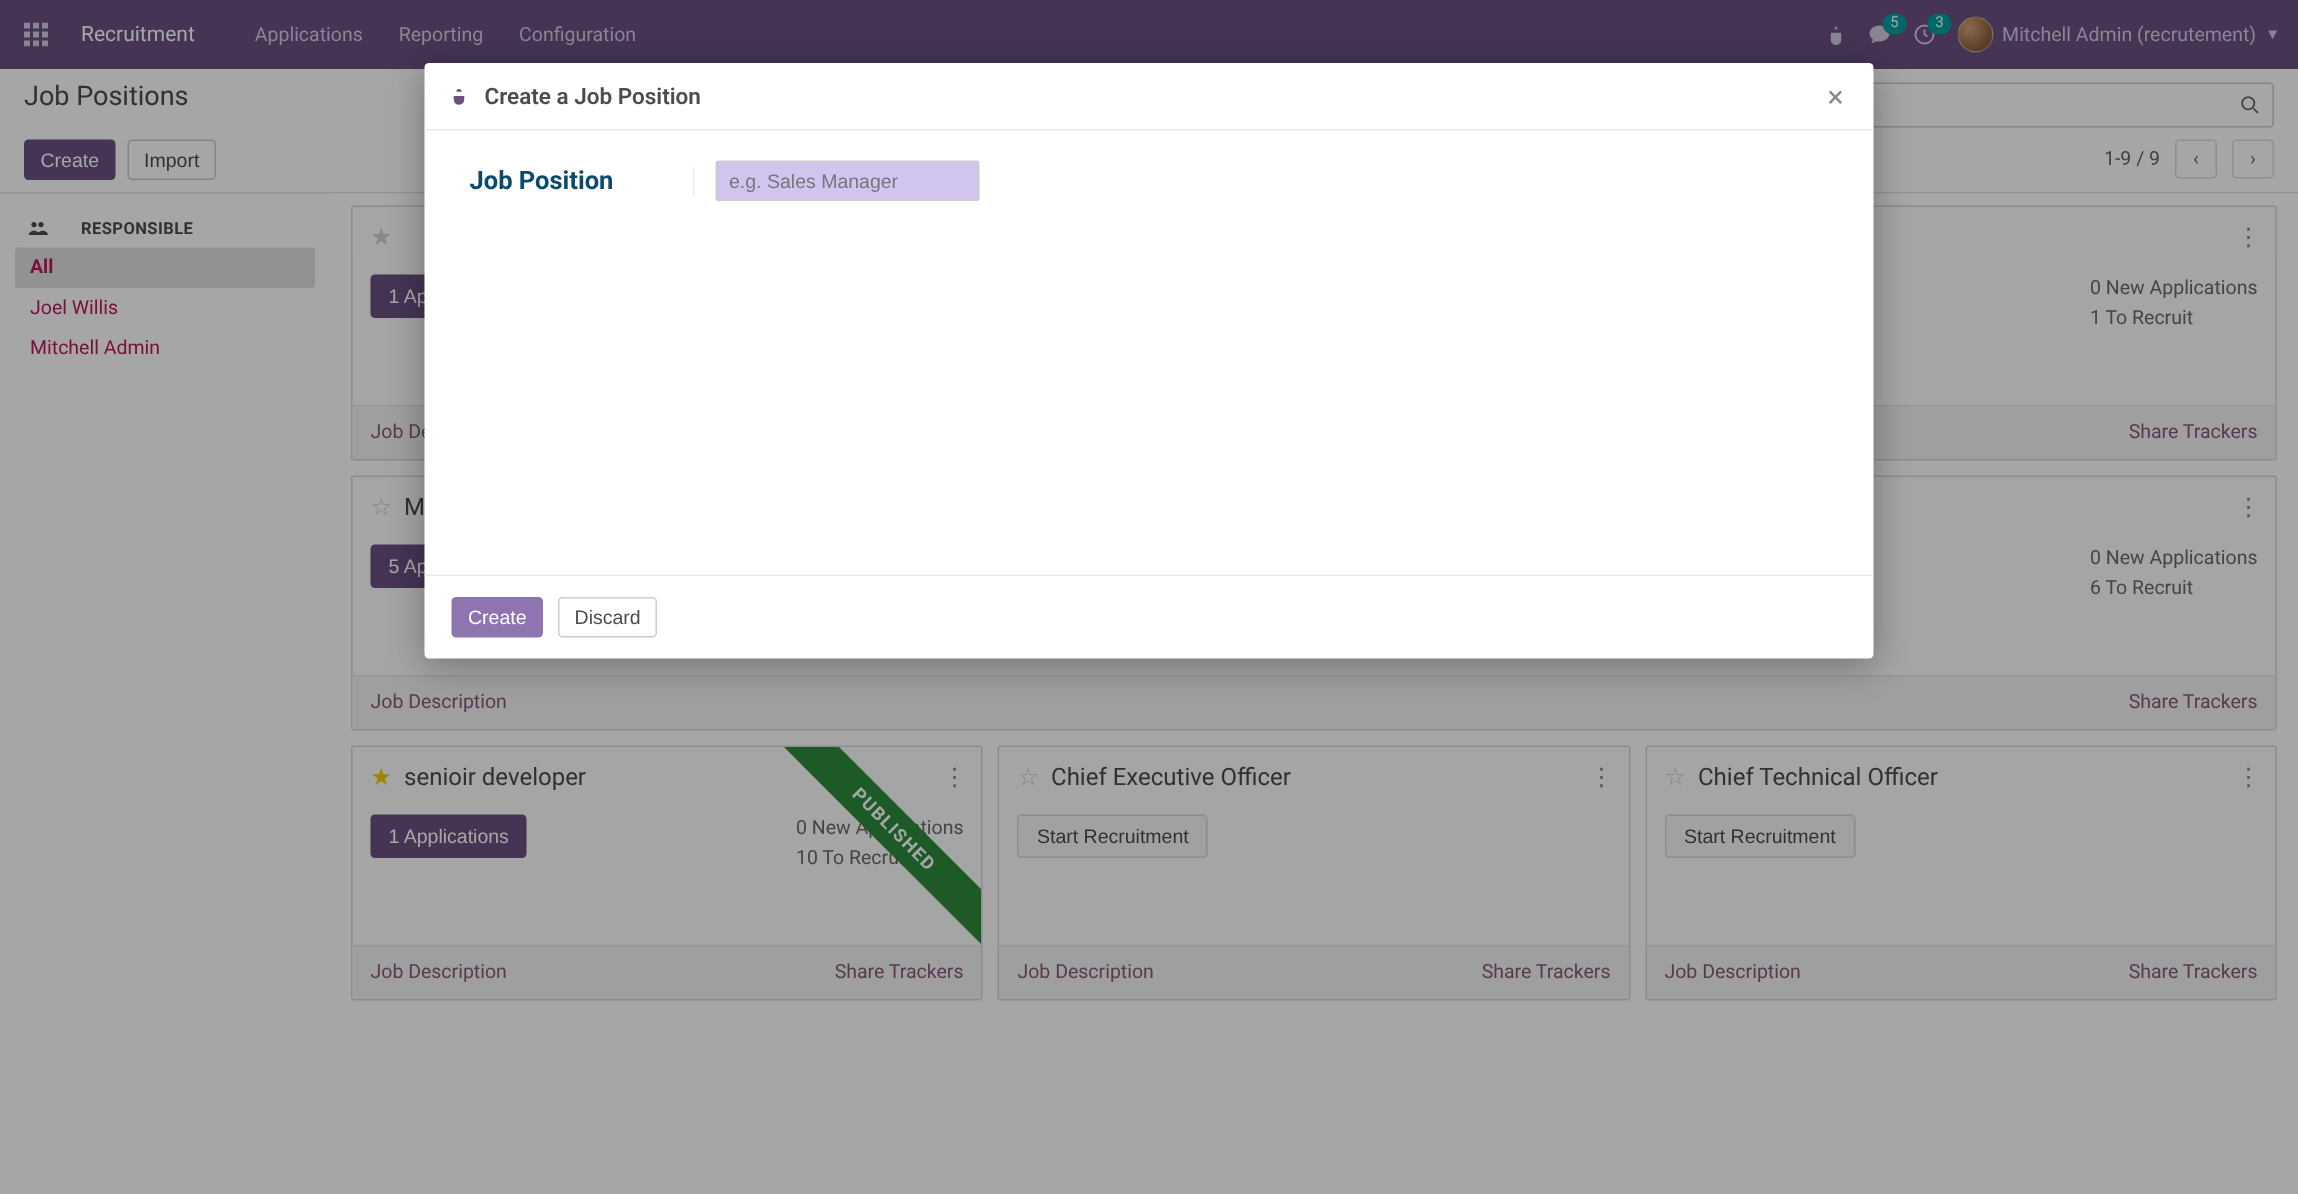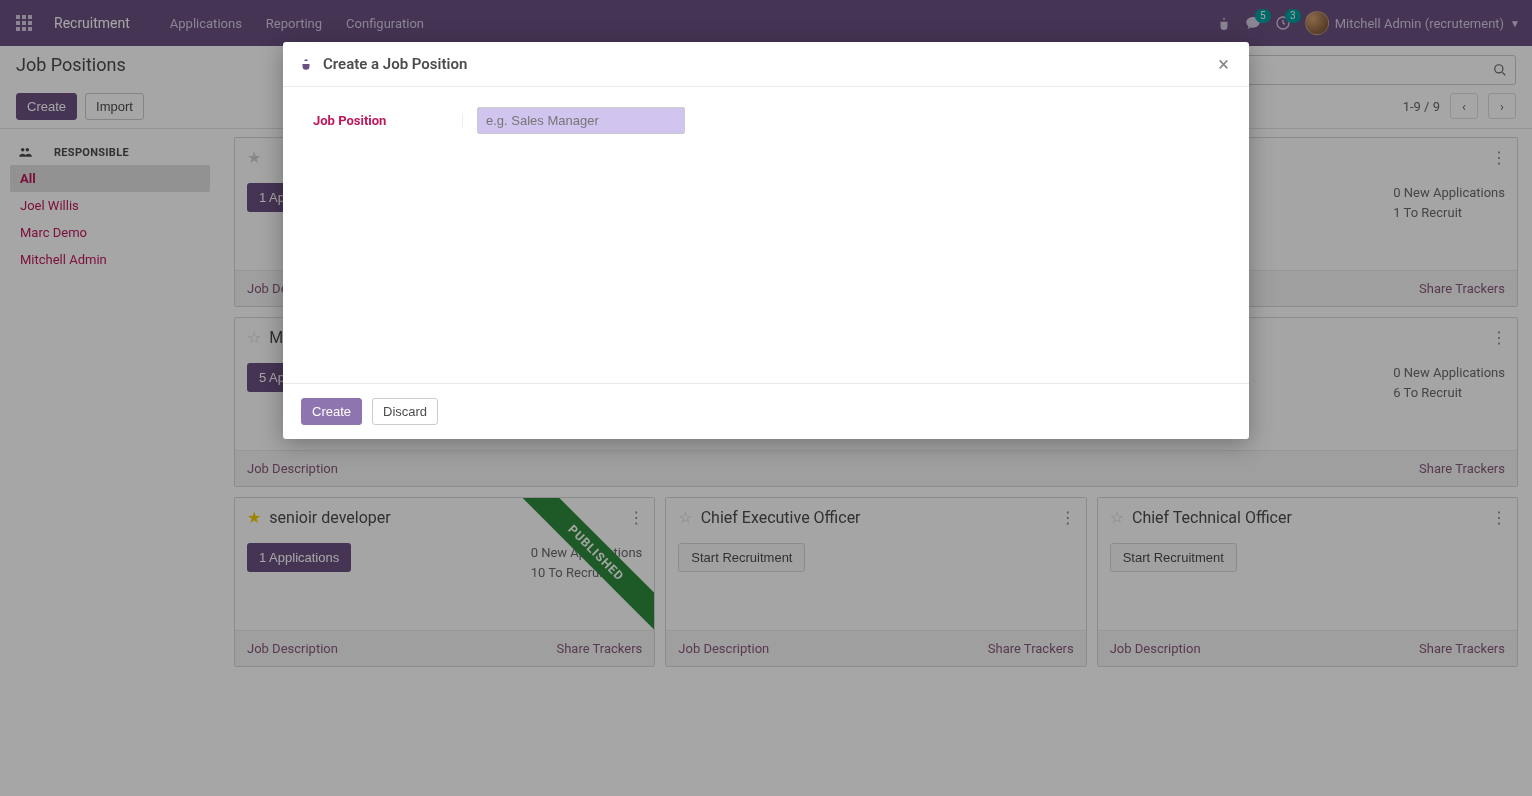--- a/index.html
+++ b/index.html
@@ -81,23 +81,23 @@
 
     
     .overlay { position: absolute; inset: 0; background: rgba(0,0,0,0.35); display: flex; align-items: flex-start; justify-content: center; }
     .modal { background: #fff; width: 966px; margin-top: 42px; border-radius: 3px; box-shadow: 0 5px 25px rgba(0,0,0,0.3); display: flex; flex-direction: column; max-height: 435px; }
     .modal-header { display: flex; align-items: center; padding: 12px 16px; border-bottom: 1px solid #e9e9e9; }
     .modal-header-icon { color: #6a5182; margin-right: 10px; display: flex; }
     .modal-title { font-size: 15px; font-weight: 600; color: #4c4c4c; flex: 1; }
     .modal-close { color: #888; font-size: 20px; cursor: pointer; padding: 0 4px; line-height: 1; }
     .modal-body { padding: 20px 30px; flex: 1; min-height: 296px; }
     .form-row { display: flex; align-items: center; }
-    .form-label { width: 150px; font-size: 13px; font-weight: 700; color: #be185d; border-right: 1px solid #eee; padding-right: 12px; }
+    .form-label { width: 150px; font-size: 17px; font-weight: 700; color: #0c4a6e; border-right: 1px solid #eee; padding-right: 12px; }
     .form-input-cell { padding-left: 14px; }
-    .form-input { width: 208px; padding: 5px 8px; border: 1px solid #ccc; border-radius: 2px; font-size: 13px; background: #d1c5f0; outline: none; }
+    .form-input { width: 176px; padding: 5px 8px; border: 1px solid #ccc; border-radius: 2px; font-size: 13px; background: #d1c5f0; outline: none; }
     .form-input::placeholder { color: #767676; }
     .modal-footer { padding: 14px 18px; border-top: 1px solid #e9e9e9; display: flex; gap: 10px; }
   </style>
 </head>
 <body>
 
 <div class="topnav">
   <div class="apps-icon">
     <svg viewBox="0 0 16 16">
         <rect x="0" y="0" width="4" height="4"></rect>
@@ -171,21 +171,20 @@
     <div class="side-header">
       <svg width="14" height="14" viewBox="0 0 24 24" fill="#4c4c4c">
           <circle cx="8" cy="8" r="3"></circle>
           <circle cx="16" cy="8" r="3"></circle>
           <path d="M2 20c0-3 3-5 6-5s6 2 6 5H2zm10 0c0-3 3-5 6-5s6 2 6 5H12z"></path>
         </svg>
       <span>RESPONSIBLE</span>
     </div>
     <div class="side-item active">All</div>
     <div class="side-item">Joel Willis</div>
-    <div class="side-item">Marc Demo</div>
     <div class="side-item">Mitchell Admin</div>
   </div>
 
   <div class="content">
 
     <div class="row-grid">
       <div class="card fullwidth">
         <div class="card-header">
           <span class="star">★</span>
         </div>

